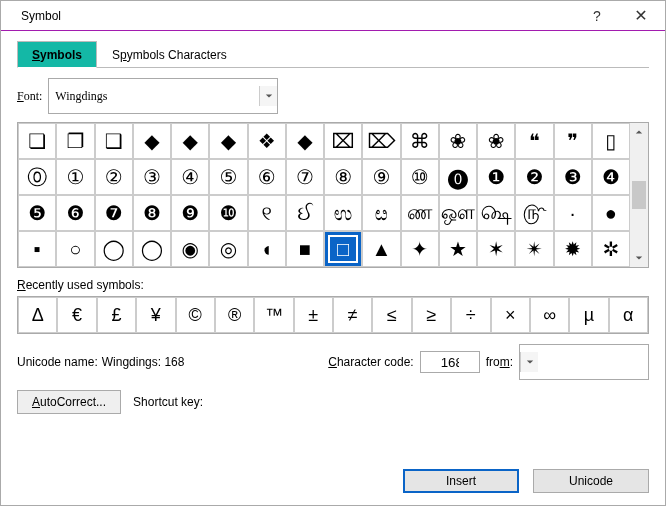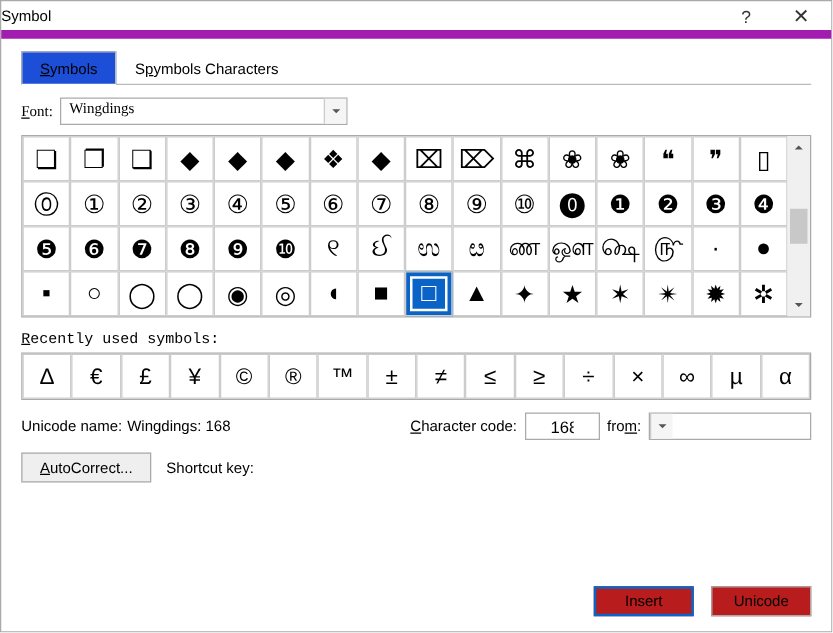--- a/index.html
+++ b/index.html
@@ -1,55 +1,55 @@
 <!DOCTYPE html>
 <html><head>
 <meta charset="utf-8">
 <style>
 * { box-sizing: border-box; margin: 0; padding: 0; }
 body { font-family: "Segoe UI", Tahoma, sans-serif; font-size: 12px; background: #fff; }
 .dialog { width: 666px; height: 506px; border: 1px solid #aaa; background: #fff; display: flex; flex-direction: column; }
-.titlebar { display: flex; align-items: center; height: 30px; border-bottom: 7px solid #a21caf; padding: 0 2px 0 0; }
+.titlebar { display: flex; align-items: center; height: 30px; border-bottom: 1px solid #a21caf; padding: 0 2px 0 20px; }
 .titlebar .title { flex: 1; font-size: 12px; }
 .titlebar .ctl { width: 44px; height: 28px; display: flex; align-items: center; justify-content: center; font-size: 14px; color: #333; }
 .titlebar .ctl.close { font-size: 16px; }
 .body { flex: 1; padding: 10px 16px 0 16px; display: flex; flex-direction: column; }
 .tabs { display: flex; border-bottom: 1px solid #bbb; margin-bottom: 10px; }
 .tab { padding: 6px 14px 5px; border: 1px solid transparent; margin-bottom: -1px; cursor: pointer; }
-.tab.active { border: 1px solid #bbb; border-bottom: 1px solid #fff; background: #1d4ed8; }
+.tab.active { border: 1px solid #bbb; border-bottom: 1px solid #fff; background: #14b8a6; font-weight: bold; }
 .tab u { text-decoration: underline; }
 .row { display: flex; align-items: center; margin-bottom: 8px; font-family: Liberation Serif, serif; }
 .lbl { margin-right: 6px; }
 .lbl u { text-decoration: underline; }
-.select { display: inline-flex; border: 1px solid #aaa; height: 22px; background: #fff; }
+.select { display: inline-flex; align-items: center; border: 1px solid #aaa; height: 36px; background: #fff; }
 .select .val { padding: 0 6px; min-width: 10px; }
 .select .dd { width: 18px; height: 20px; display: flex; align-items: center; justify-content: center; border-left: 1px solid #ccc; background: #f5f5f5; }
 .select .dd svg { width: 8px; height: 8px; }
 .grid-wrap { display: flex; border: 1px solid #aaa; }
 .grid { flex: 1; display: grid; grid-template-columns: repeat(16, 1fr); }
 .cell { border: 1px solid #ccc; height: 36px; display: flex; align-items: center; justify-content: center; font-size: 20px; font-family: "Segoe UI Symbol", "Arial Unicode MS", sans-serif; }
 .cell.selected { background: #0a64c7; color: #fff; position: relative; }
 .cell.selected::after { content: ""; position: absolute; inset: 3px; border: 2px solid #fff; }
 .scrollbar { width: 18px; background: #f0f0f0; display: flex; flex-direction: column; }
 .sbtn { height: 18px; display: flex; align-items: center; justify-content: center; }
 .sbtn svg { width: 8px; height: 8px; }
 .track { flex: 1; position: relative; }
 .thumb { position: absolute; left: 2px; right: 2px; top: 40px; height: 28px; background: #c8c8c8; }
-.sect-label { margin: 10px 0 4px; font-family: Liberation Mono, monospace; }
+.sect-label { margin: 10px 0 4px; }
 .recent-wrap { border: 1px solid #aaa; }
 .recent { display: grid; grid-template-columns: repeat(16, 1fr); }
 .rcell { border: 1px solid #ccc; height: 36px; display: flex; align-items: center; justify-content: center; font-size: 18px; font-family: "Segoe UI Symbol", "Arial Unicode MS", sans-serif; }
 .mid { display: flex; align-items: center; margin-top: 10px; gap: 10px; }
 .leftcol { display: flex; flex-direction: row; gap: 4px; }
 .ccode-row { display: flex; align-items: center; gap: 6px; margin-left: auto; }
 .input { border: 1px solid #aaa; height: 22px; padding: 0 20px; width: 60px; background: #fff; }
 .btnrow { display: flex; align-items: center; gap: 12px; margin-top: 10px; }
 .btn { border: 1px solid #aaa; background: #efefef; height: 24px; padding: 0 14px; display: inline-flex; align-items: center; justify-content: center; cursor: pointer; }
 .footer { display: flex; justify-content: flex-end; gap: 14px; padding: 12px 16px; }
-.fbtn { width: 80px; height: 24px; border: 1px solid #aaa; background: #b91c1c; display: flex; align-items: center; justify-content: center; cursor: pointer; }
+.fbtn { width: 116px; height: 24px; border: 1px solid #aaa; background: #e5e5e5; display: flex; align-items: center; justify-content: center; cursor: pointer; }
 .fbtn.primary { border: 2px solid #0a64c7; }
 svg { fill: #555; }
 </style>
 </head>
 <body>
 
 <div class="dialog">
   <div class="titlebar">
     <span class="title">Symbol</span>
     <div class="ctl">?</div>

